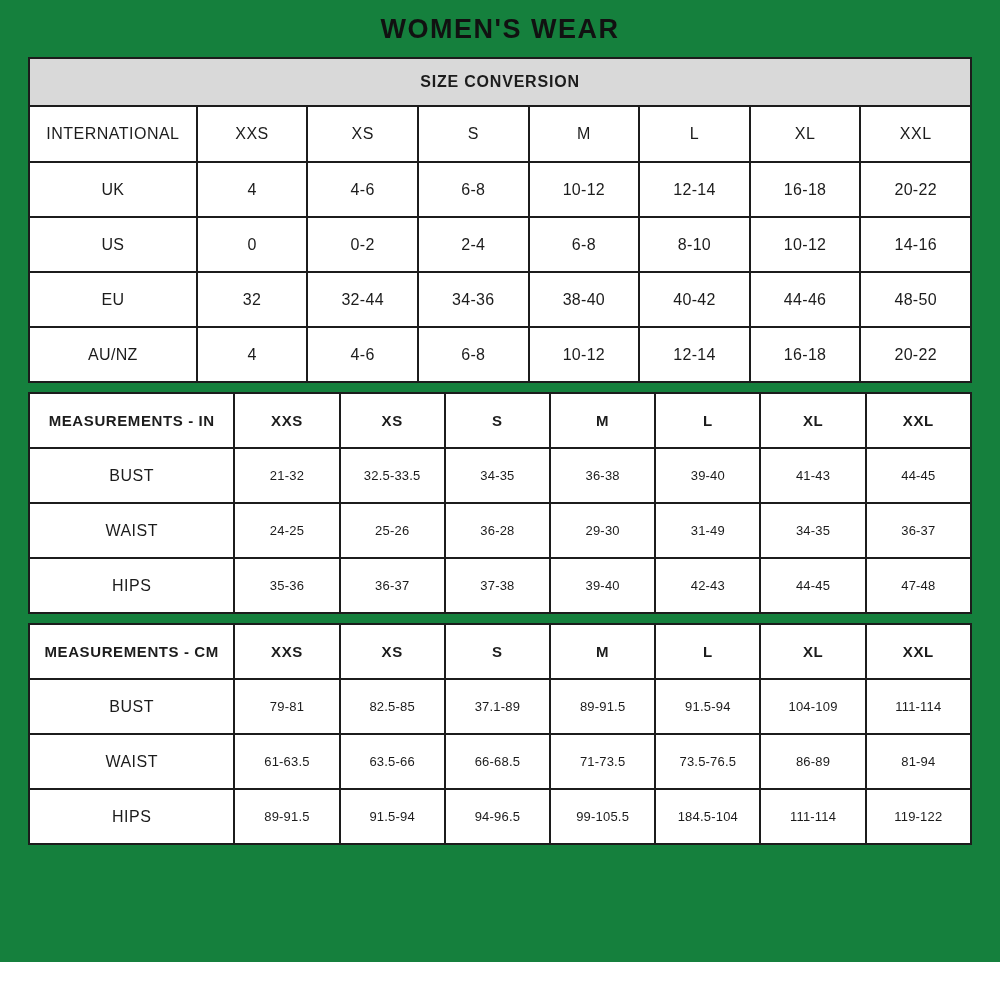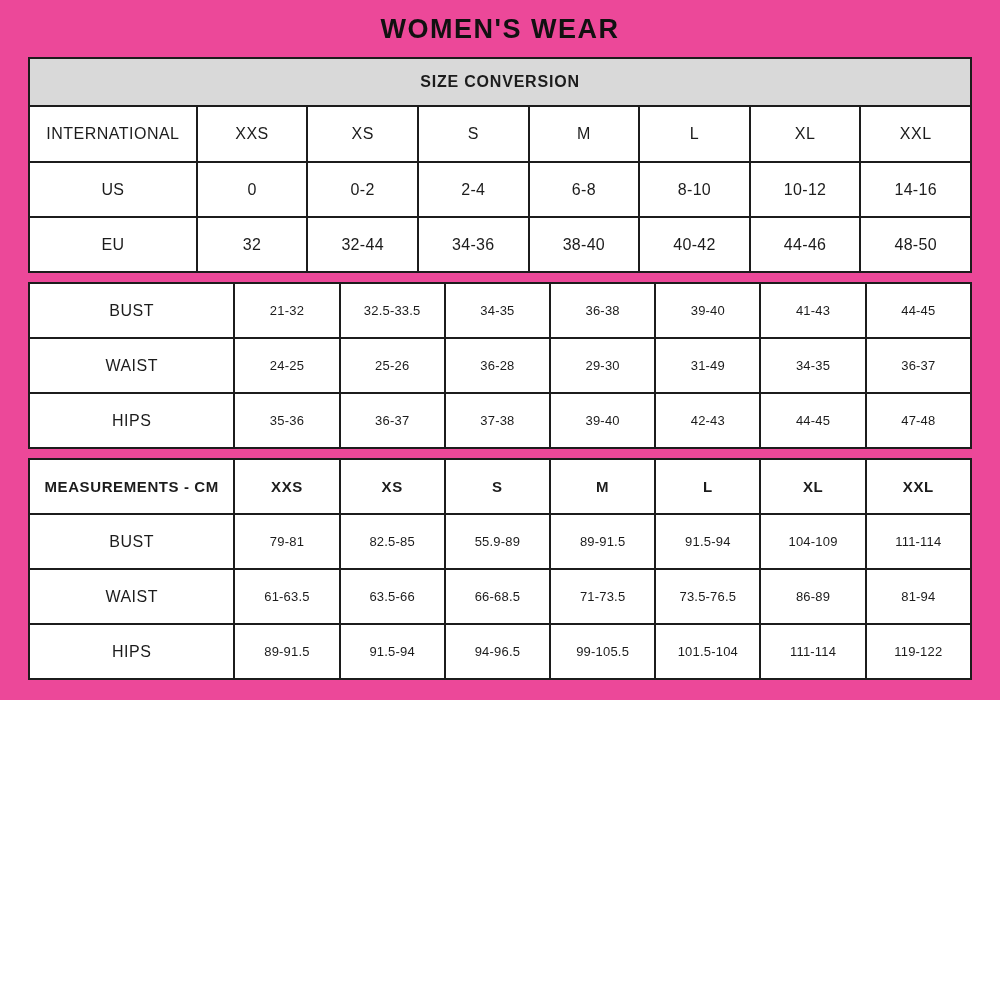--- a/index.html
+++ b/index.html
@@ -4,23 +4,23 @@
 <style>
   * { box-sizing: border-box; margin: 0; padding: 0; }
   html, body {
     width: 1000px;
     background: #ffffff;
     font-family: "Liberation Sans", "DejaVu Sans", sans-serif;
     color: #1c1c1c;
   }
   .page {
     width: 1000px;
-    height: 700px;
+    height: 962px;
     padding: 10px 28px 24px 28px;
-    background: #ec4899;
+    background: #15803d;
   }
   .page-title {
     text-align: center;
     font-size: 27px;
     font-weight: bold;
     letter-spacing: 1.5px;
     margin: 4px 0 12px 0;
     color: #111111;
   }
   table.tbl {
@@ -102,54 +102,84 @@
           <th>INTERNATIONAL</th>
           <th>XXS</th>
           <th>XS</th>
           <th>S</th>
           <th>M</th>
           <th>L</th>
           <th>XL</th>
           <th>XXL</th>
         </tr>
         <tr>
+          <td class="row-label">UK</td>
+          <td class="value-cell">4</td>
+          <td class="value-cell">4-6</td>
+          <td class="value-cell">6-8</td>
+          <td class="value-cell">10-12</td>
+          <td class="value-cell">12-14</td>
+          <td class="value-cell">16-18</td>
+          <td class="value-cell">20-22</td>
+        </tr>
+        <tr>
           <td class="row-label">US</td>
           <td class="value-cell">0</td>
           <td class="value-cell">0-2</td>
           <td class="value-cell">2-4</td>
           <td class="value-cell">6-8</td>
           <td class="value-cell">8-10</td>
           <td class="value-cell">10-12</td>
           <td class="value-cell">14-16</td>
         </tr>
         <tr>
           <td class="row-label">EU</td>
           <td class="value-cell">32</td>
           <td class="value-cell">32-44</td>
           <td class="value-cell">34-36</td>
           <td class="value-cell">38-40</td>
           <td class="value-cell">40-42</td>
           <td class="value-cell">44-46</td>
           <td class="value-cell">48-50</td>
         </tr>
+        <tr>
+          <td class="row-label">AU/NZ</td>
+          <td class="value-cell">4</td>
+          <td class="value-cell">4-6</td>
+          <td class="value-cell">6-8</td>
+          <td class="value-cell">10-12</td>
+          <td class="value-cell">12-14</td>
+          <td class="value-cell">16-18</td>
+          <td class="value-cell">20-22</td>
+        </tr>
       </tbody>
   </table>
 
   <table class="tbl tbl-measure">
     <colgroup>
       <col style="width:21.8%">
       <col style="width:11.17%">
         <col style="width:11.17%">
         <col style="width:11.17%">
       <col style="width:11.17%">
         <col style="width:11.17%">
         <col style="width:11.17%">
         <col style="width:11.17%">
     </colgroup>
     <tbody>
+        <tr>
+          <th>MEASUREMENTS - IN</th>
+          <th>XXS</th>
+          <th>XS</th>
+          <th>S</th>
+          <th>M</th>
+          <th>L</th>
+          <th>XL</th>
+          <th>XXL</th>
+        </tr>
         <tr>
           <td class="row-label">BUST</td>
           <td class="value-cell">21-32</td>
           <td class="value-cell">32.5-33.5</td>
           <td class="value-cell">34-35</td>
           <td class="value-cell">36-38</td>
           <td class="value-cell">39-40</td>
           <td class="value-cell">41-43</td>
           <td class="value-cell">44-45</td>
         </tr>
@@ -195,21 +225,21 @@
           <th>S</th>
           <th>M</th>
           <th>L</th>
           <th>XL</th>
           <th>XXL</th>
         </tr>
         <tr>
           <td class="row-label">BUST</td>
           <td class="value-cell">79-81</td>
           <td class="value-cell">82.5-85</td>
-          <td class="value-cell">55.9-89</td>
+          <td class="value-cell">37.1-89</td>
           <td class="value-cell">89-91.5</td>
           <td class="value-cell">91.5-94</td>
           <td class="value-cell">104-109</td>
           <td class="value-cell">111-114</td>
         </tr>
         <tr>
           <td class="row-label">WAIST</td>
           <td class="value-cell">61-63.5</td>
           <td class="value-cell">63.5-66</td>
           <td class="value-cell">66-68.5</td>
@@ -217,20 +247,20 @@
           <td class="value-cell">73.5-76.5</td>
           <td class="value-cell">86-89</td>
           <td class="value-cell">81-94</td>
         </tr>
         <tr>
           <td class="row-label">HIPS</td>
           <td class="value-cell">89-91.5</td>
           <td class="value-cell">91.5-94</td>
           <td class="value-cell">94-96.5</td>
           <td class="value-cell">99-105.5</td>
-          <td class="value-cell">101.5-104</td>
+          <td class="value-cell">184.5-104</td>
           <td class="value-cell">111-114</td>
           <td class="value-cell">119-122</td>
         </tr>
       </tbody>
   </table>
 
 </div>
 
 </body></html>

